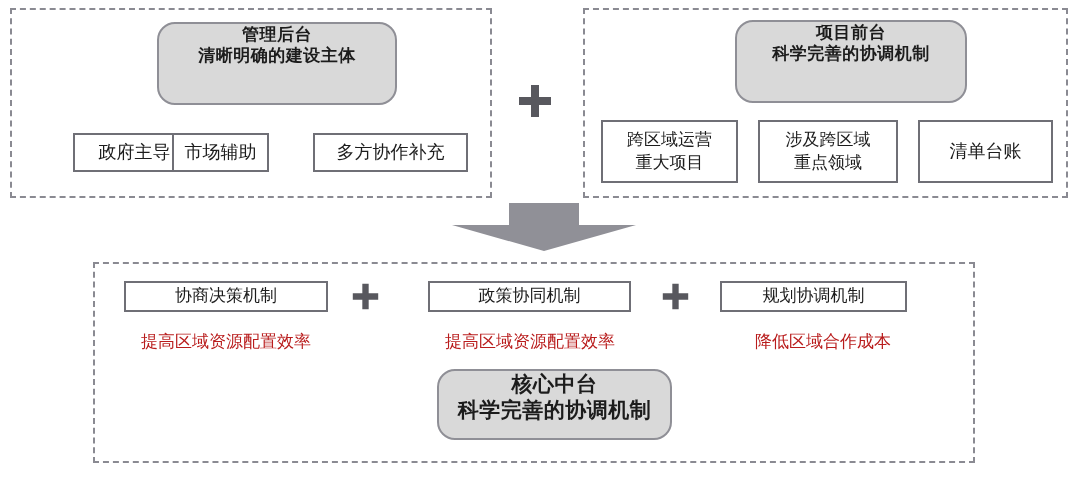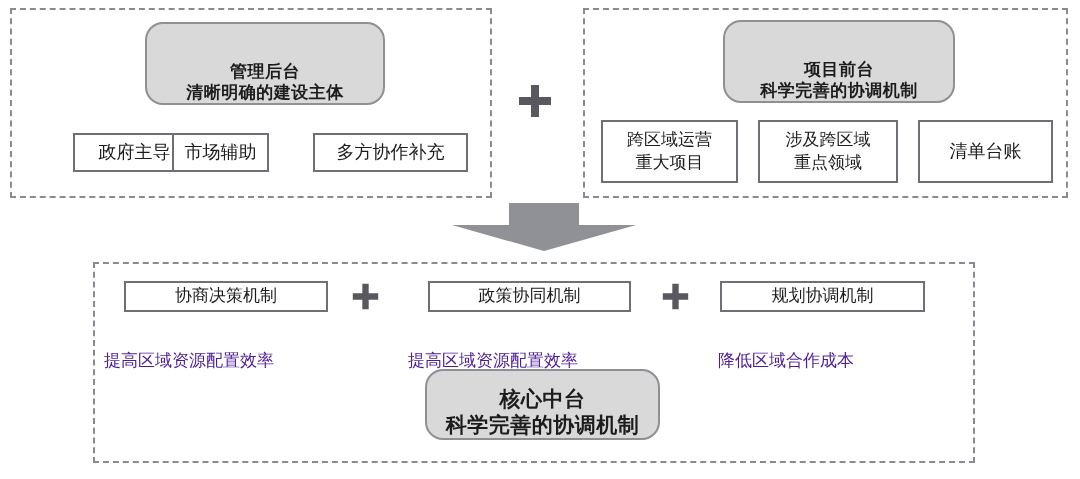--- a/index.html
+++ b/index.html
@@ -24,46 +24,46 @@
     box-sizing: border-box;
     background: transparent;
   }
   .round-box {
     position: absolute;
     box-sizing: border-box;
     background: #d9d9d9;
     border: 2px solid #8f8f96;
     border-radius: 18px;
     display: flex;
-    align-items: flex-end;
+    align-items: flex-start;
     justify-content: center;
     text-align: center;
     font-weight: bold;
     color: #1c1c1c;
     line-height: 1.25;
     letter-spacing: 0.5px;
+    margin-left: 12px;
   }
   .rect-box {
     position: absolute;
     box-sizing: border-box;
     background: #ffffff;
     border: 2px solid #6f6f76;
     display: flex;
     align-items: center;
     justify-content: center;
     text-align: center;
     color: #1c1c1c;
     line-height: 1.3;
   }
   .caption {
     position: absolute;
-    text-align: left;
-    color: #4c1d95;
+    text-align: center;
+    color: #b91c1c;
     white-space: nowrap;
-    margin-top: 19px;
   }
   .plus {
     position: absolute;
     color: #58585e;
   }
   .plus svg { display: block; }
   .arrow { position: absolute; }
   .arrow svg { display: block; }
   .nowrap { white-space: nowrap; }
 </style>
@@ -149,21 +149,21 @@
   <div class="caption" style="left:408px; top:330px; width:244px; font-size:17px;">
     <span>提高区域资源配置效率</span>
   </div>
 
   <div class="plus" style="left:662px; top:283px; width:27px; height:27px;">
     <svg width="27" height="27" viewBox="0 0 34 34" aria-hidden="true">
       <path d="M13 1 H21 V13 H33 V21 H21 V33 H13 V21 H1 V13 H13 Z" fill="#58585e"></path>
     </svg>
   </div>
 
-  <div class="rect-box" style="left:720px; top:281px; width:205px; height:31px; font-size:17px;">
+  <div class="rect-box" style="left:720px; top:281px; width:187px; height:31px; font-size:17px;">
     <span>规划协调机制</span>
   </div>
   <div class="caption" style="left:718px; top:330px; width:210px; font-size:17px;">
     <span>降低区域合作成本</span>
   </div>
 
   <div class="round-box" style="left:425px; top:369px; width:235px; height:71px; font-size:21px;">
     <div>
       <div class="nowrap">核心中台</div>
       <div class="nowrap">科学完善的协调机制</div>

